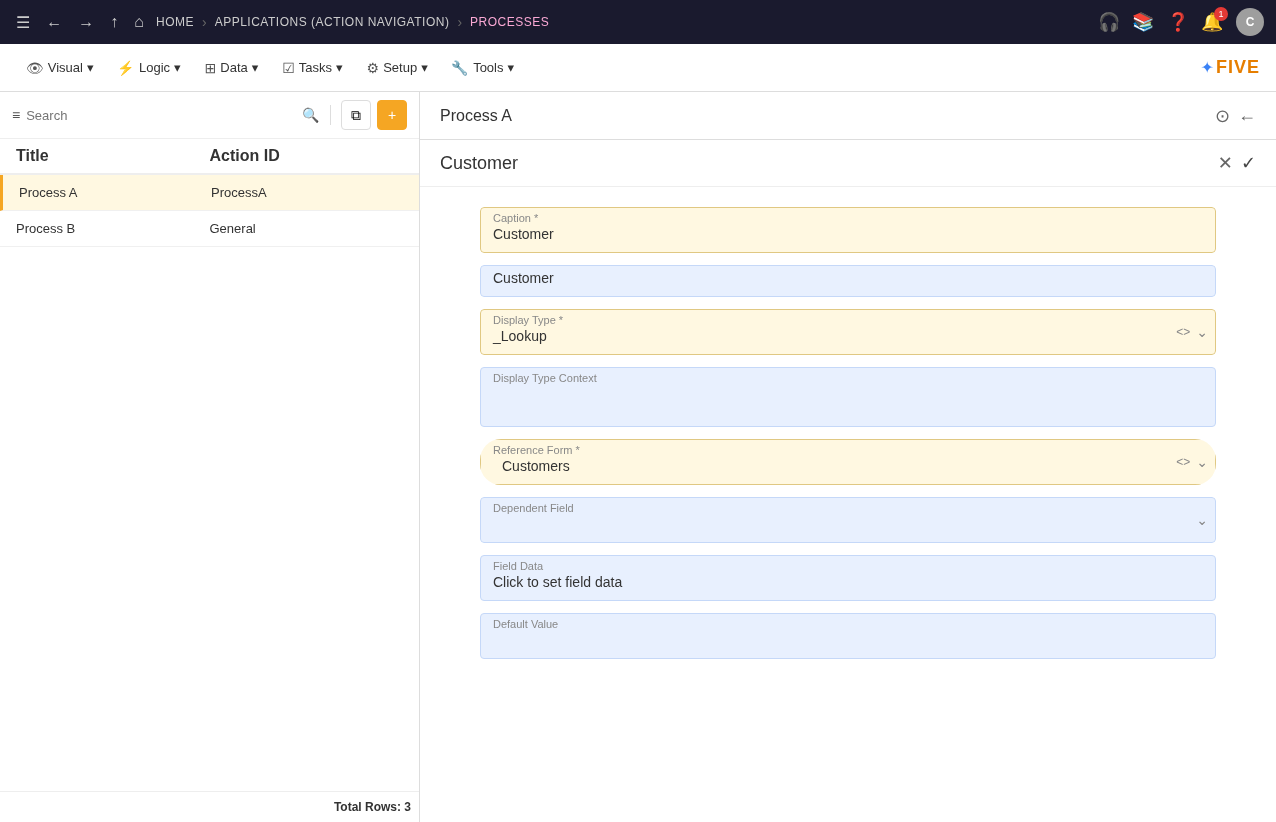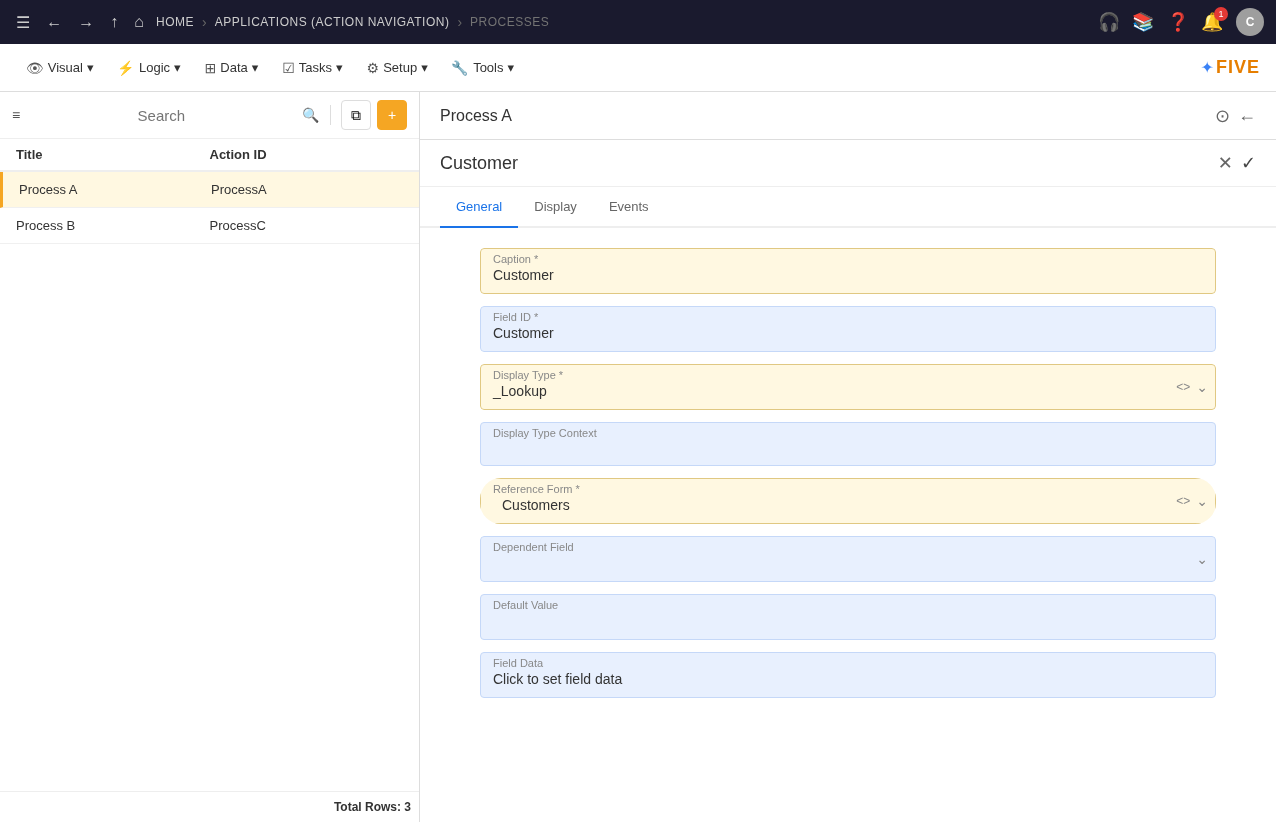--- a/index.html
+++ b/index.html
@@ -12,21 +12,21 @@
       height: 44px;
       display: flex;
       align-items: center;
       padding: 0 12px;
       gap: 8px;
     }
     .top-nav-left { display: flex; align-items: center; gap: 8px; flex: 1; }
     .top-nav-icon { color: #ccc; cursor: pointer; font-size: 16px; padding: 4px; }
     .top-nav-separator { color: #666; font-size: 14px; }
     .top-nav-breadcrumb { color: #ccc; font-size: 12px; font-weight: 500; letter-spacing: 0.5px; }
-    .top-nav-breadcrumb.active { color: #737373; }
+    .top-nav-breadcrumb.active { color: #f9a8d4; }
     .top-nav-right { display: flex; align-items: center; gap: 12px; }
     .nav-icon-btn { color: #ccc; cursor: pointer; font-size: 18px; position: relative; }
     .notif-badge {
       position: absolute; top: -4px; right: -4px;
       background: #e53935; color: #fff;
       border-radius: 50%; width: 14px; height: 14px;
       font-size: 9px; display: flex; align-items: center; justify-content: center;
     }
     .avatar {
       width: 28px; height: 28px; border-radius: 50%;
@@ -78,24 +78,23 @@
       padding: 8px 12px;
       display: flex;
       align-items: center;
       gap: 6px;
       border-bottom: 1px solid #eee;
     }
     .sidebar-search input {
       flex: 1;
       border: none;
       outline: none;
-      font-size: 15px;
+      font-size: 13px;
       color: #ef4444;
       background: transparent;
-      text-align: center;
     }
     .sidebar-search-icon { color: #999; font-size: 14px; }
     .sidebar-btn {
       width: 30px; height: 30px;
       border-radius: 4px;
       border: 1px solid #ddd;
       background: #fff;
       cursor: pointer;
       display: flex; align-items: center; justify-content: center;
       font-size: 14px;
@@ -103,21 +102,21 @@
     .sidebar-btn.primary { background: #f5a623; border-color: #f5a623; color: #fff; }
 
     .sidebar-table { flex: 1; overflow-y: auto; }
     .sidebar-header {
       display: grid;
       grid-template-columns: 1fr 1fr;
       padding: 8px 16px;
       border-bottom: 2px solid #eee;
       font-weight: 600;
       color: #333;
-      font-size: 13px;
+      font-size: 16px;
     }
     .sidebar-row {
       display: grid;
       grid-template-columns: 1fr 1fr;
       padding: 10px 16px;
       border-bottom: 1px solid #f0f0f0;
       cursor: pointer;
       font-size: 13px;
       color: #333;
     }
@@ -317,21 +316,21 @@
       <span>Title</span>
       <span>Action ID</span>
     </div>
     <div class="sidebar-table">
       <div class="sidebar-row active">
         <span>Process A</span>
         <span>ProcessA</span>
       </div>
       <div class="sidebar-row">
         <span>Process B</span>
-        <span>ProcessC</span>
+        <span>General</span>
       </div>
     </div>
     <div class="sidebar-footer">
       <span>Total Rows: 3</span>
     </div>
   </div>
 
   <div class="content-panel">
     <div class="content-header">
       <span class="content-title">Process A</span>
@@ -343,62 +342,56 @@
 
     <div class="form-area">
       <div class="form-section-header">
         <span class="form-section-title">Customer</span>
         <div class="form-section-icons">
           <span class="form-icon">✕</span>
           <span class="form-icon check">✓</span>
         </div>
       </div>
 
-      <div class="tabs">
-        <div class="tab active">General</div>
-        <div class="tab">Display</div>
-        <div class="tab">Events</div>
-      </div>
 
       <div class="form-fields">
 
         <div class="field-group">
           <div class="field-wrapper">
             <div style="background:#fff8e1;border:1px solid #e0c882;border-radius:4px;padding:4px 12px 10px 12px;">
               <div class="field-label" style="padding:0 0 2px 0;font-size:11px;color:#888;">Caption *</div>
               <input class="field-input" style="background: transparent; border: none; padding: 0px; font-size: 14px; color: rgb(51, 51, 51); width: 100%;" value="Customer">
             </div>
           </div>
         </div>
 
         <div class="field-group">
           <div class="field-wrapper">
             <div style="background:#e8f0fe;border:1px solid #c5d8f8;border-radius:4px;padding:4px 12px 10px 12px;">
-              <div class="field-label" style="padding:0 0 2px 0;font-size:11px;color:#888;">Field ID *</div>
               <input class="field-input" style="background: transparent; border: none; padding: 0px; font-size: 14px; color: rgb(51, 51, 51); width: 100%;" value="Customer">
             </div>
           </div>
         </div>
 
         <div class="field-group">
           <div class="field-wrapper" style="position:relative;">
             <div style="background:#fff8e1;border:1px solid #e0c882;border-radius:4px;padding:4px 60px 10px 12px;">
               <div class="field-label" style="padding:0 0 2px 0;font-size:11px;color:#888;">Display Type *</div>
               <span style="font-size:14px;color:#333;">_Lookup</span>
             </div>
             <div style="position:absolute;right:8px;top:50%;transform:translateY(-50%);display:flex;gap:6px;align-items:center;">
               <span style="color:#888;font-size:12px;cursor:pointer;">&lt;&gt;</span>
               <span style="color:#888;font-size:14px;cursor:pointer;">⌄</span>
             </div>
 
           </div>
         </div>
 
         <div class="field-group">
-          <div style="background:#e8f0fe;border:1px solid #c5d8f8;border-radius:4px;padding:4px 12px 8px 12px;">
+          <div style="background:#e8f0fe;border:1px solid #c5d8f8;border-radius:4px;padding:4px 12px 24px 12px;">
             <div class="field-label" style="padding:0 0 2px 0;font-size:11px;color:#888;">Display Type Context</div>
             <input class="field-input" style="background: transparent; border: none; padding: 0px; font-size: 14px; color: rgb(51, 51, 51); width: 100%;" value="">
           </div>
         </div>
 
         <div class="field-group">
           <div class="field-wrapper" style="position:relative;border-radius:21px;">
             <div style="background:#fff8e1;border:1px solid #e0c882;border-radius:4px;padding:4px 60px 10px 12px;">
               <div class="field-label" style="padding:0 0 2px 0;font-size:11px;color:#888;">Reference Form *</div>
               <span style="font-size:14px;color:#333;margin-left:9px;">Customers</span>
@@ -417,29 +410,29 @@
               <div class="field-label" style="padding:0 0 2px 0;font-size:11px;color:#888;">Dependent Field</div>
               <input class="field-input" style="background: transparent; border: none; padding: 0px; font-size: 14px; color: rgb(51, 51, 51); width: 100%;" value="">
             </div>
             <div style="position:absolute;right:8px;top:50%;transform:translateY(-50%);">
               <span style="color:#888;font-size:14px;cursor:pointer;">⌄</span>
             </div>
           </div>
         </div>
 
         <div class="field-group">
+          <div style="background:#e8f0fe;border:1px solid #c5d8f8;border-radius:4px;padding:4px 12px 10px 12px;cursor:pointer;">
+            <div class="field-label" style="padding:0 0 2px 0;font-size:11px;color:#888;">Field Data</div>
+            <span style="font-size:14px;color:#333;">Click to set field data</span>
+          </div>
+        </div>
+
+        <div class="field-group">
           <div style="background:#e8f0fe;border:1px solid #c5d8f8;border-radius:4px;padding:4px 12px 10px 12px;">
             <div class="field-label" style="padding:0 0 2px 0;font-size:11px;color:#888;">Default Value</div>
             <input class="field-input" style="background: transparent; border: none; padding: 0px; font-size: 14px; color: rgb(51, 51, 51); width: 100%;" value="">
           </div>
         </div>
 
-        <div class="field-group">
-          <div style="background:#e8f0fe;border:1px solid #c5d8f8;border-radius:4px;padding:4px 12px 10px 12px;cursor:pointer;">
-            <div class="field-label" style="padding:0 0 2px 0;font-size:11px;color:#888;">Field Data</div>
-            <span style="font-size:14px;color:#333;">Click to set field data</span>
-          </div>
-        </div>
-
       </div>
     </div>
   </div>
 </div>
 
 </body></html>

